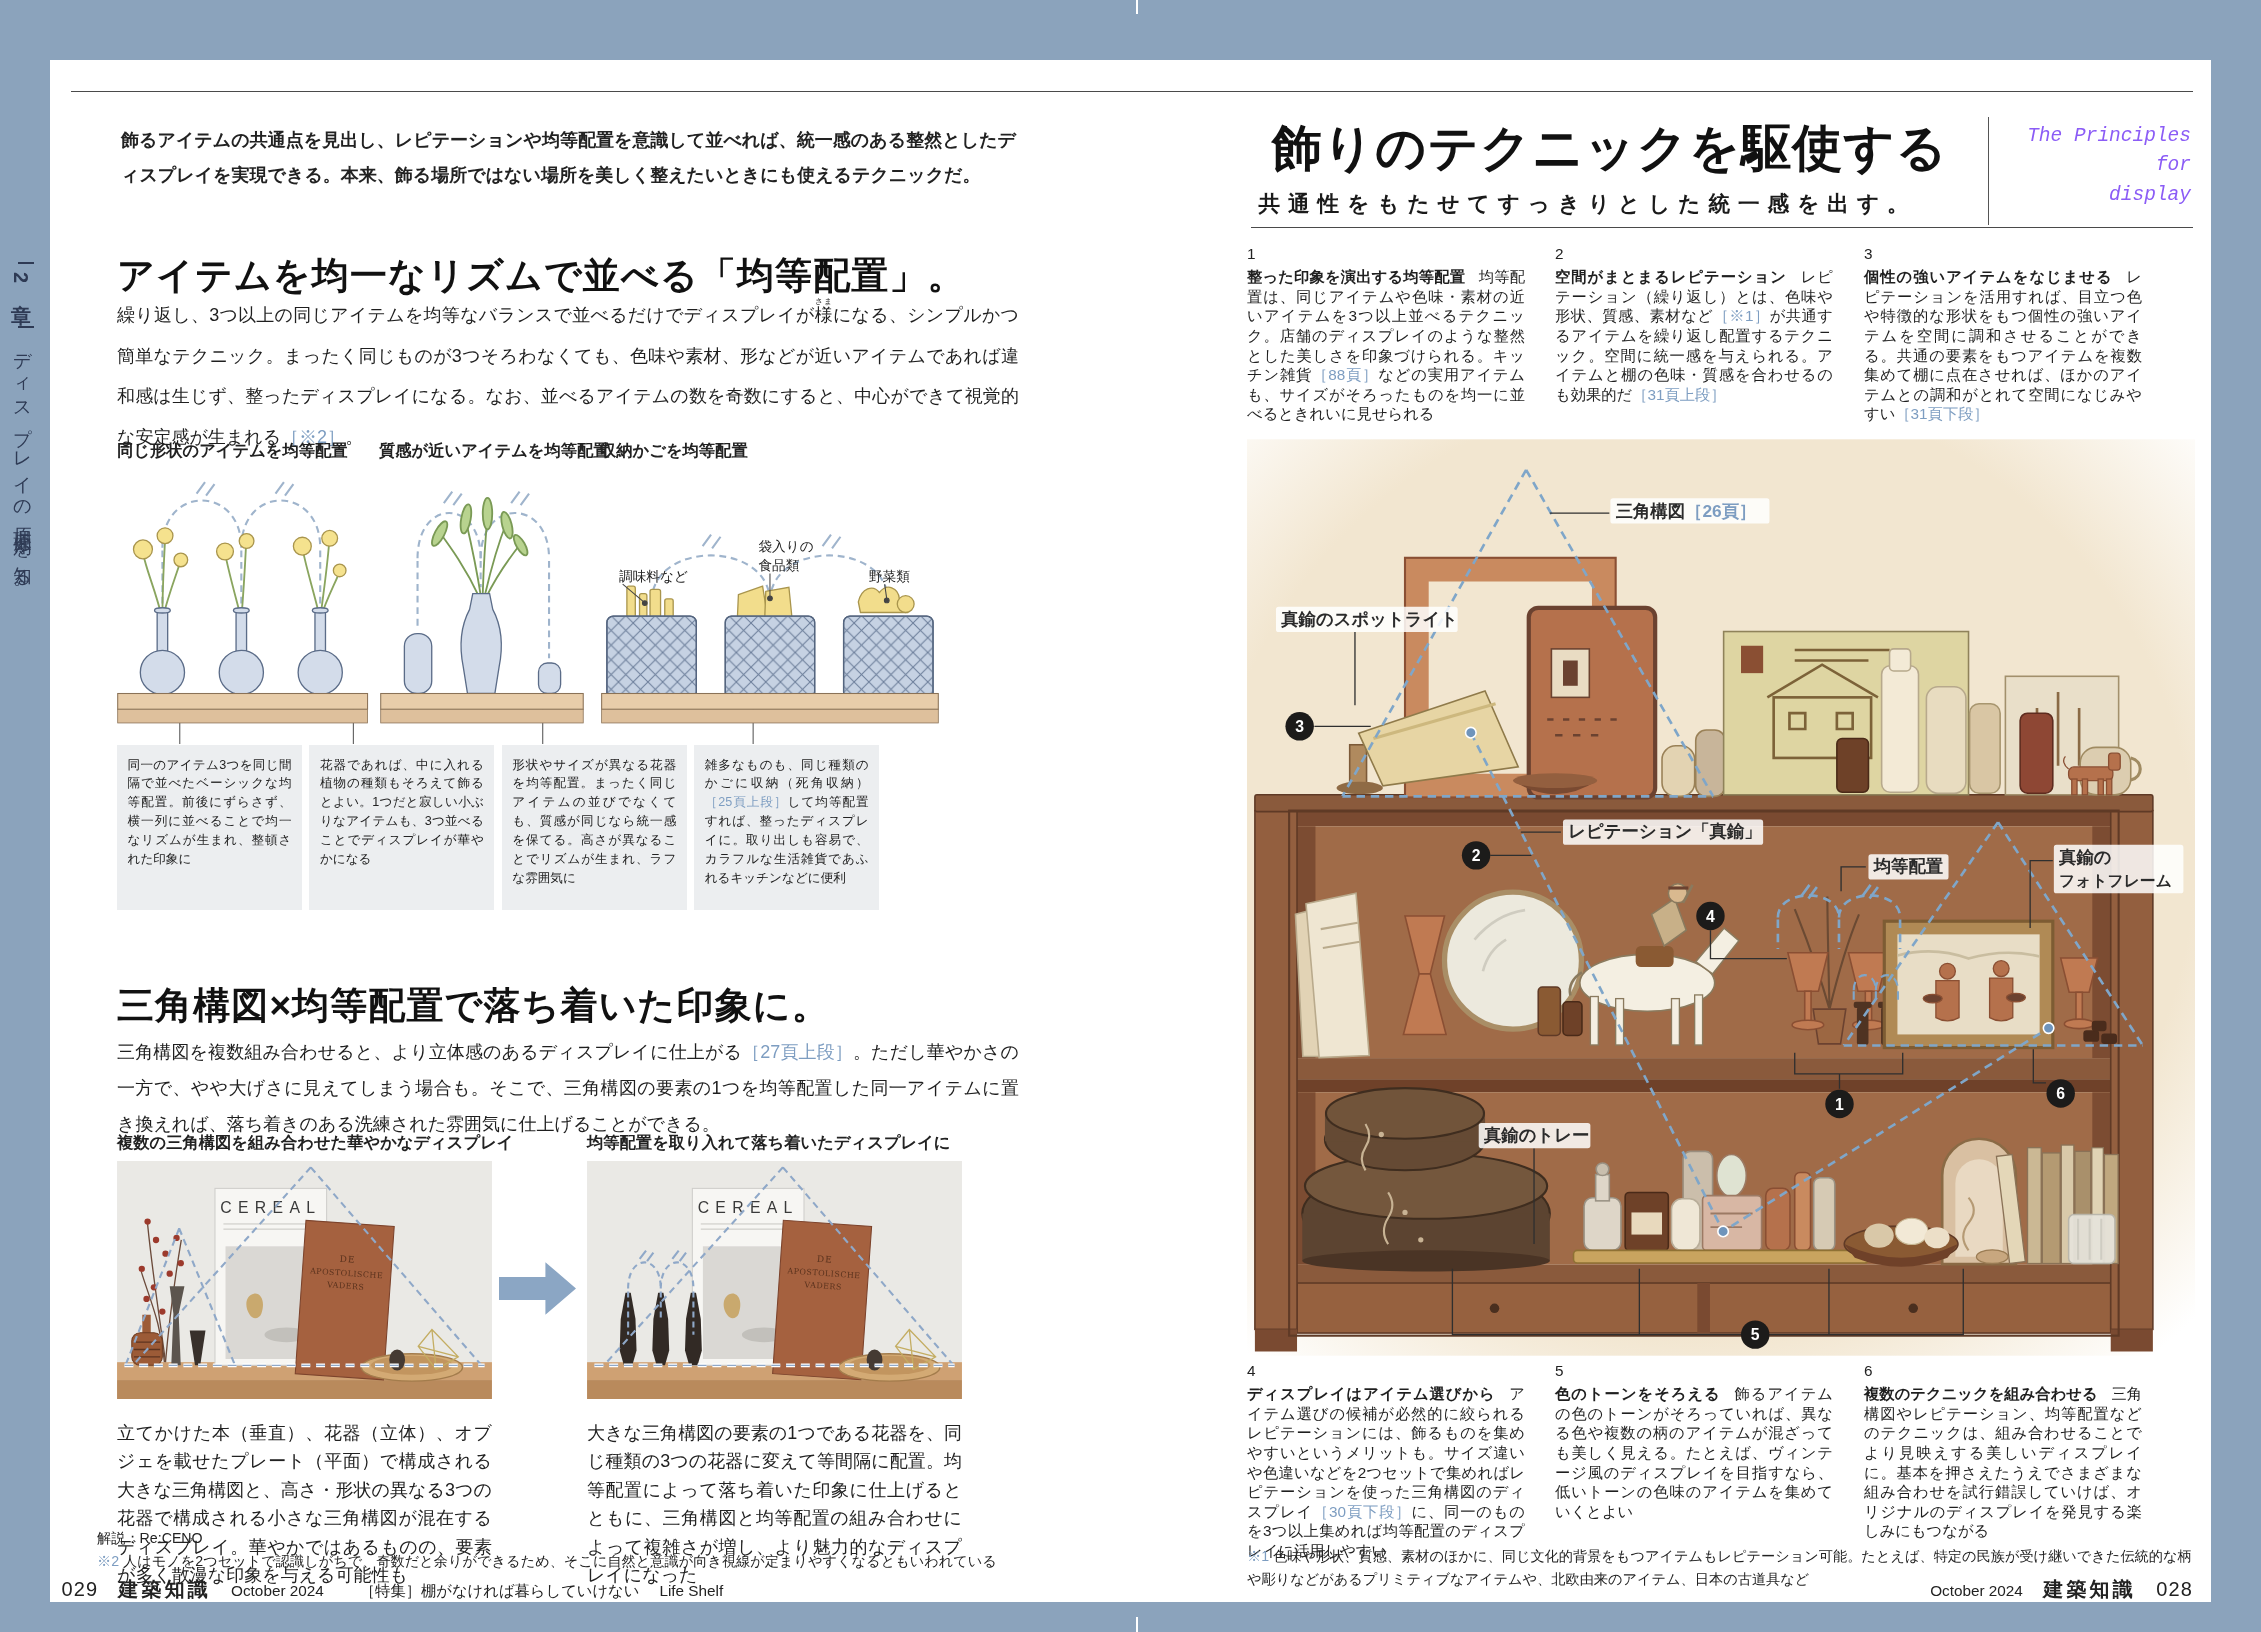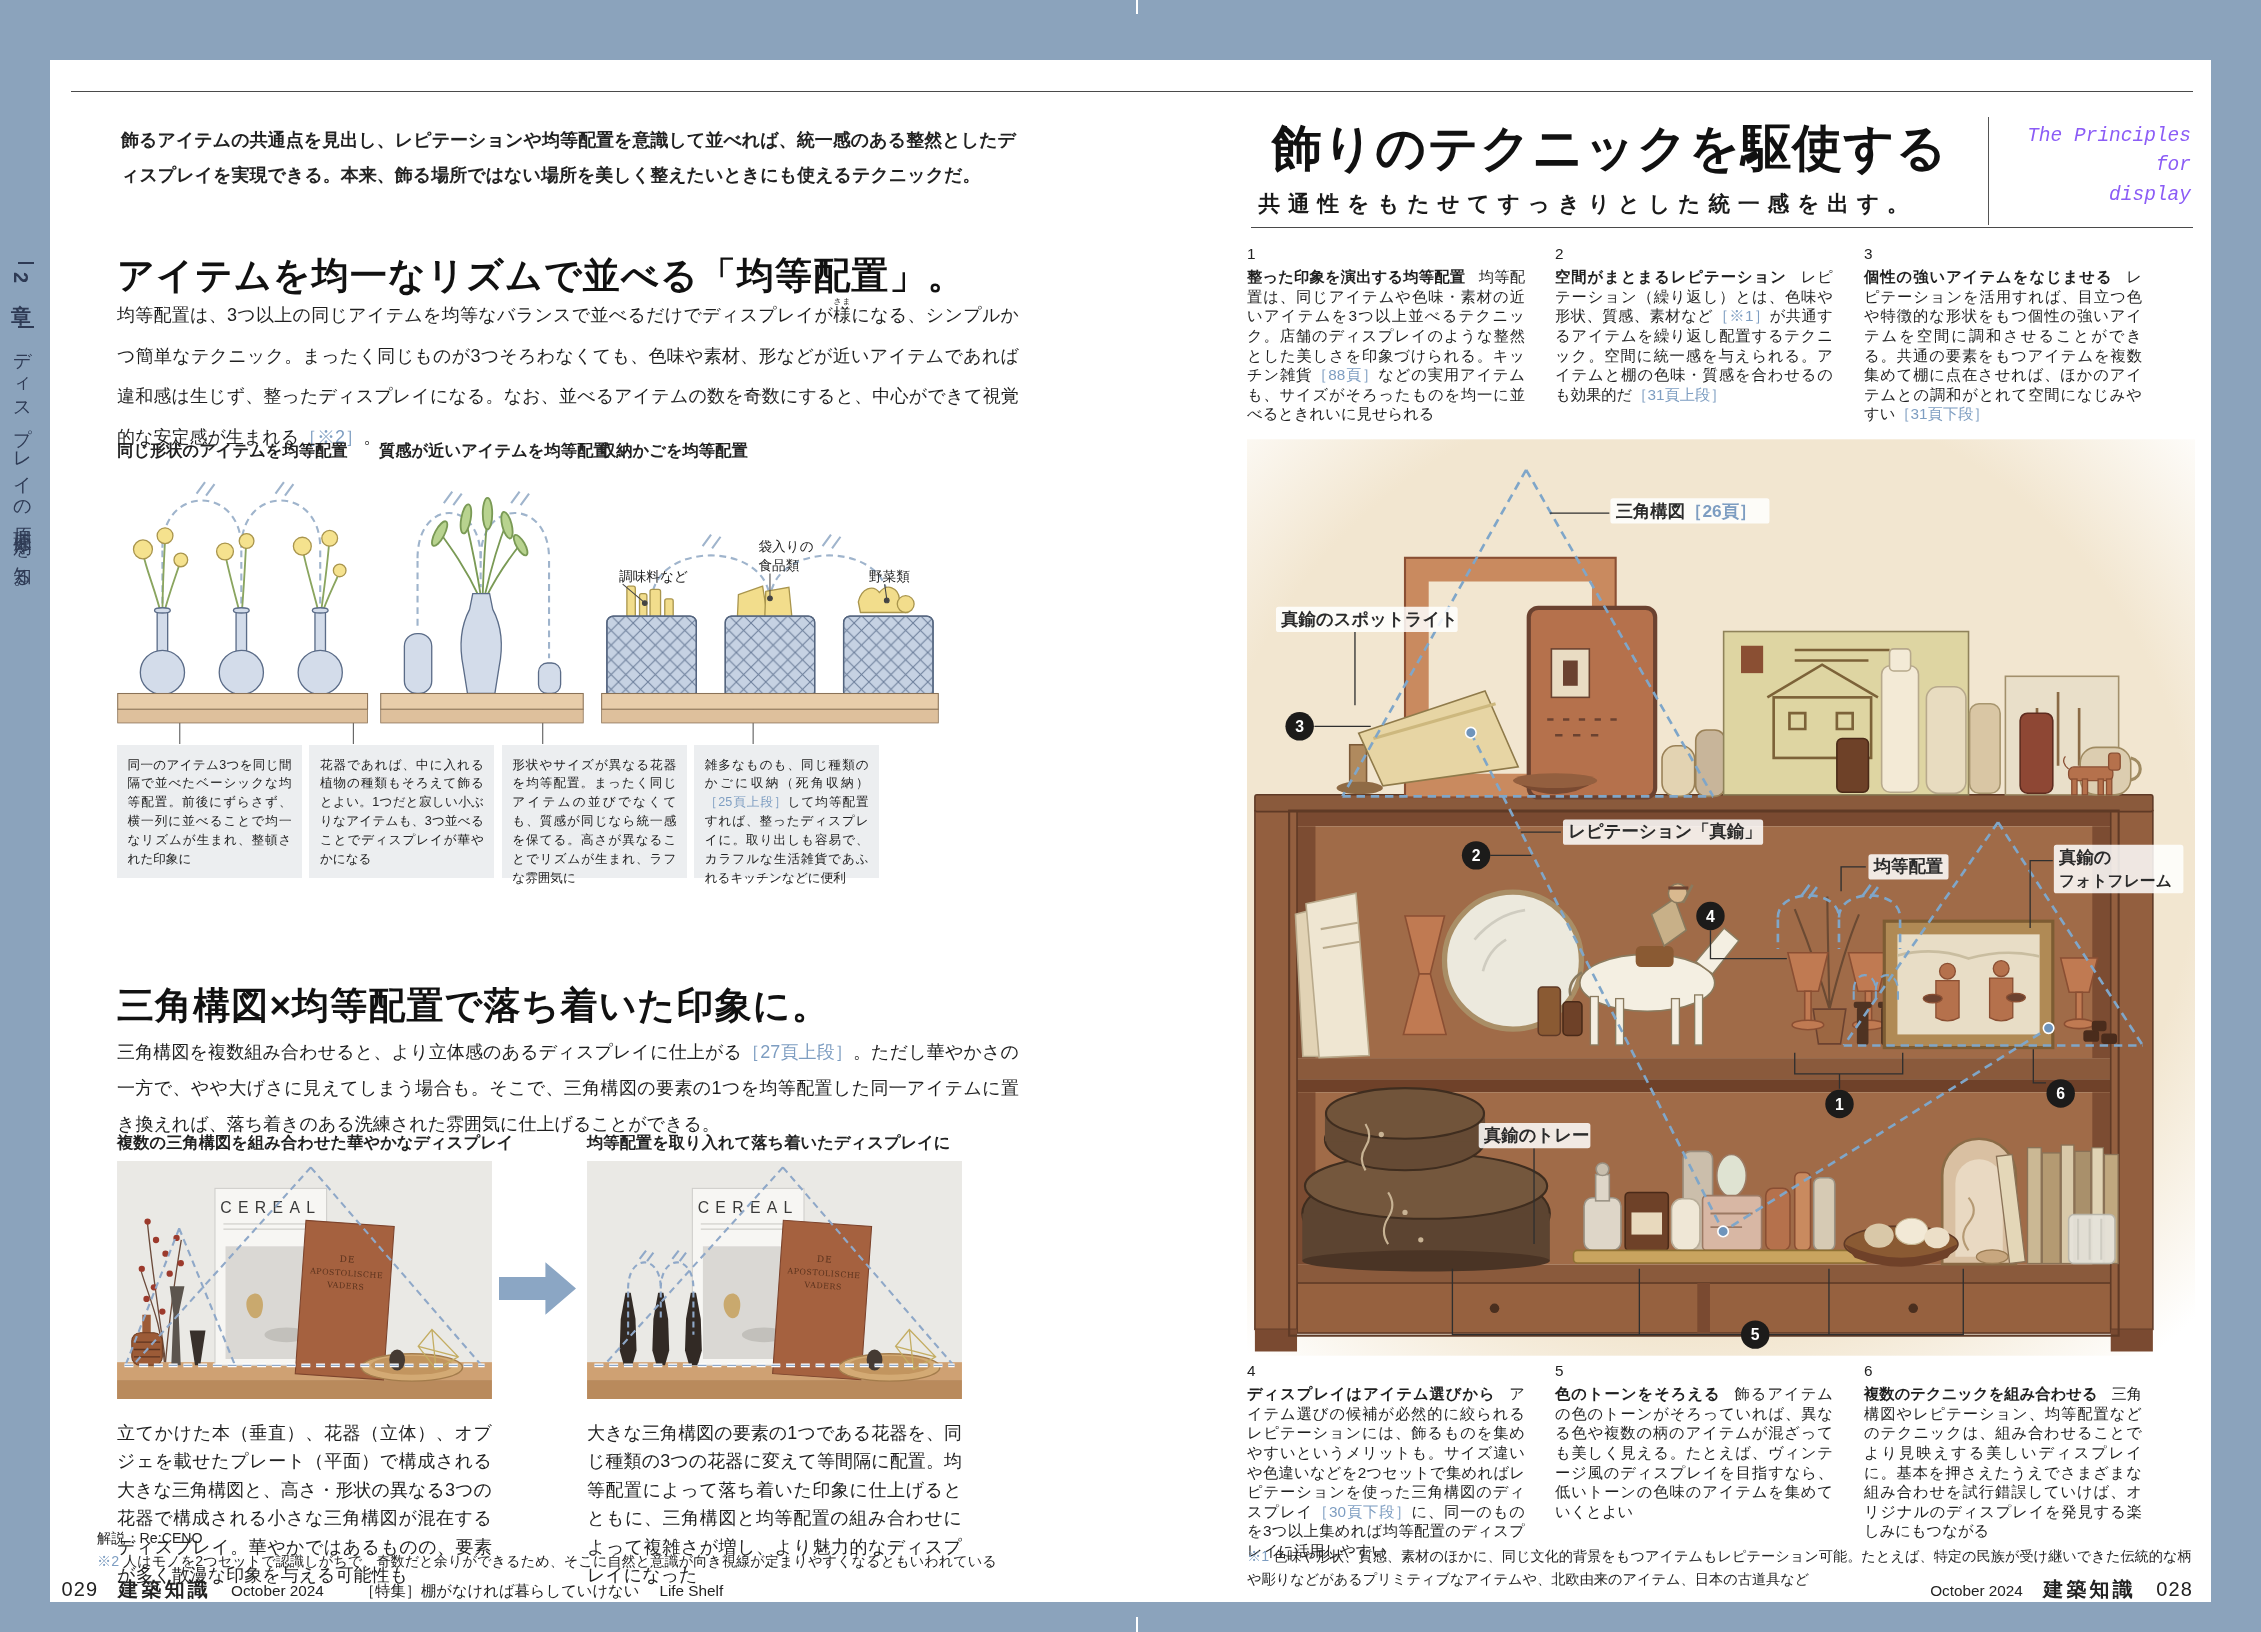--- a/index.html
+++ b/index.html
@@ -10,21 +10,21 @@
   }
   .abs{position:absolute;}
   #page{position:absolute;left:50px;top:60px;width:2161px;height:1542px;background:#ffffff;}
   .rule{position:absolute;background:#4a4a4a;height:1.1px;}
   .jbody{font-size:18px;line-height:2.26;text-align:justify;color:#1f1f1f;}
   .blue{color:#7D9DC1;}
   
   .intro{font-weight:bold;font-size:18px;line-height:1.95;text-align:justify;}
   .h1{font-size:37px;font-weight:bold;letter-spacing:1.1px;white-space:nowrap;color:#111;}
   .diagcap{font-size:16.3px;font-weight:bold;white-space:nowrap;}
-  .notebox{background:#ECEEF0;width:185px;height:133px;padding:10.5px 10.5px;box-sizing:border-box;
+  .notebox{background:#ECEEF0;width:185px;height:165px;padding:10.5px 10.5px;box-sizing:border-box;
            font-size:12.6px;line-height:1.5;text-align:justify;color:#222;}
   .notes-row{display:flex;gap:7.4px;}
   .photocap{font-size:16.3px;font-weight:bold;white-space:nowrap;}
   .photonote{font-size:18px;line-height:1.58;text-align:justify;color:#222;}
   .small{font-size:14.2px;color:#222;}
   
   .rtitle{font-size:50px;font-weight:bold;letter-spacing:1.1px;text-align:center;white-space:nowrap;color:#111;margin-left:21px;}
   .rsub{font-size:21.6px;font-weight:bold;letter-spacing:8px;text-align:center;white-space:nowrap;color:#1a1a1a;}
   .eng{font-family:Liberation Mono, monospace;font-style:italic;font-size:19.5px;line-height:1.5;text-align:right;color:#8b5cf6;}
   .col{width:278px;position:absolute;}
@@ -49,21 +49,21 @@
 <div class="cropmark" style="left:1136px;top:0;height:13.7px;"></div>
 <div class="cropmark" style="left:1136px;top:1617px;height:15.3px;"></div>
 
 <div id="page">
   <div class="rule" style="left:20.5px;top:31px;width:2122px;"></div>
 
   <div class="abs intro" style="left:71px;top:63px;width:895px;">飾るアイテムの共通点を見出し、レピテーションや均等配置を意識して並べれば、統一感のある整然としたディスプレイを実現できる。本来、飾る場所ではない場所を美しく整えたいときにも使えるテクニックだ。</div>
 
   <div class="abs h1" style="left:67px;top:191px;">アイテムを均一なリズムで並べる「均等配置」。</div>
 
-  <p class="abs jbody" style="left:67px;top:235px;width:902px;margin:0;"><span>均等配置は、3つ以上の同じアイテムを均等なバランスで並べるだけでディスプレイが</span><ruby><span>様</span><rt style="font-size:8px;">さま</rt></ruby><span>になる、シンプルかつ簡単なテクニック。まったく同じものが3つそろわなくても、色味や素材、形などが近いアイテムであれば違和感は生じず、整ったディスプレイになる。なお、並べるアイテムの数を奇数にすると、中心ができて視覚的な安定感が生まれる</span><span class="blue">［※2］</span><span>。</span></p>
+  <p class="abs jbody" style="left:67px;top:235px;width:902px;margin:0;"><span>繰り返し、3つ以上の同じアイテムを均等なバランスで並べるだけでディスプレイが</span><ruby><span>様</span><rt style="font-size:8px;">さま</rt></ruby><span>になる、シンプルかつ簡単なテクニック。まったく同じものが3つそろわなくても、色味や素材、形などが近いアイテムであれば違和感は生じず、整ったディスプレイになる。なお、並べるアイテムの数を奇数にすると、中心ができて視覚的な安定感が生まれる</span><span class="blue">［※2］</span><span>。</span></p>
 
   <div class="abs diagcap" style="left:67px;top:380px;">同じ形状のアイテムを均等配置</div>
   <div class="abs diagcap" style="left:329px;top:380px;">質感が近いアイテムを均等配置</div>
   <div class="abs diagcap" style="left:550px;top:380px;">収納かごを均等配置</div>
 
   <svg class="abs" style="left:67px;top:401px;" width="822" height="283" viewBox="0 0 1560 538">
     <defs>
       <pattern id="bweave" width="28" height="28" patternUnits="userSpaceOnUse">
         <path d="M0,28 L28,0 M-7,7 L7,-7 M21,35 L35,21" stroke="#6d7f9b" stroke-width="2" fill="none"></path>
         <path d="M0,0 L28,28 M21,-7 L35,7 M-7,21 L7,35" stroke="#6d7f9b" stroke-width="2" fill="none"></path>

